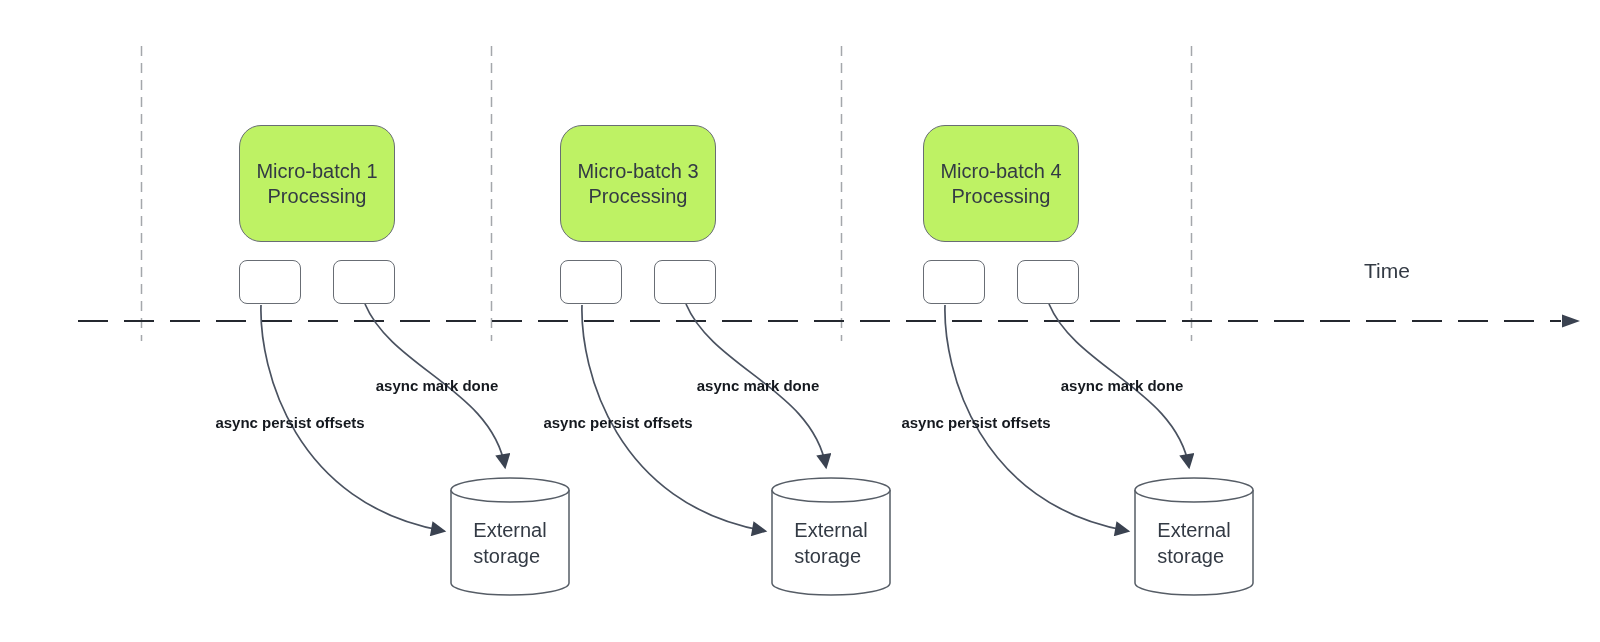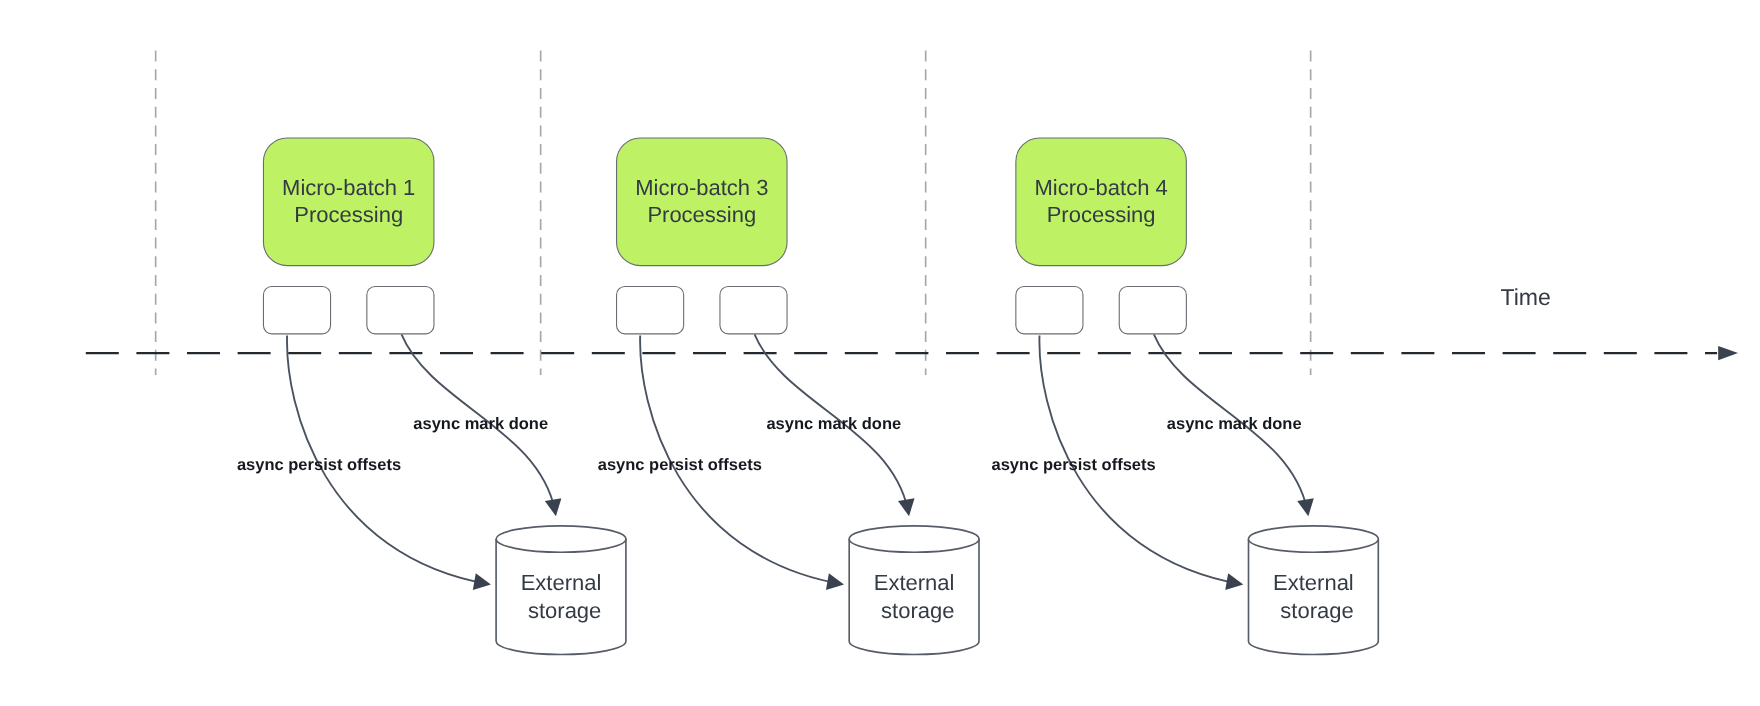--- a/index.html
+++ b/index.html
@@ -29,21 +29,21 @@
     position:absolute;top:260px;width:62px;height:44px;
     border:1.5px solid var(--c-border);border-radius:8px;background:#ffffff;
   }
   .edge-label{
     position:absolute;transform:translateX(-50%);
     font-size:15px;font-weight:bold;color:var(--c-label);white-space:nowrap;
   }
   .storage-label{
     position:absolute;transform:translateX(-50%);top:517px;
     font-size:20px;line-height:26px;color:var(--c-text);
-    text-align:right;white-space:pre-line;
+    text-align:left;white-space:pre-line;
   }
   .time-label{
     position:absolute;transform:translateX(-50%);top:259px;
     font-size:21px;color:var(--c-text);white-space:nowrap;
   }
 </style>
 </head>
 <body>
 
 <div class="canvas">

